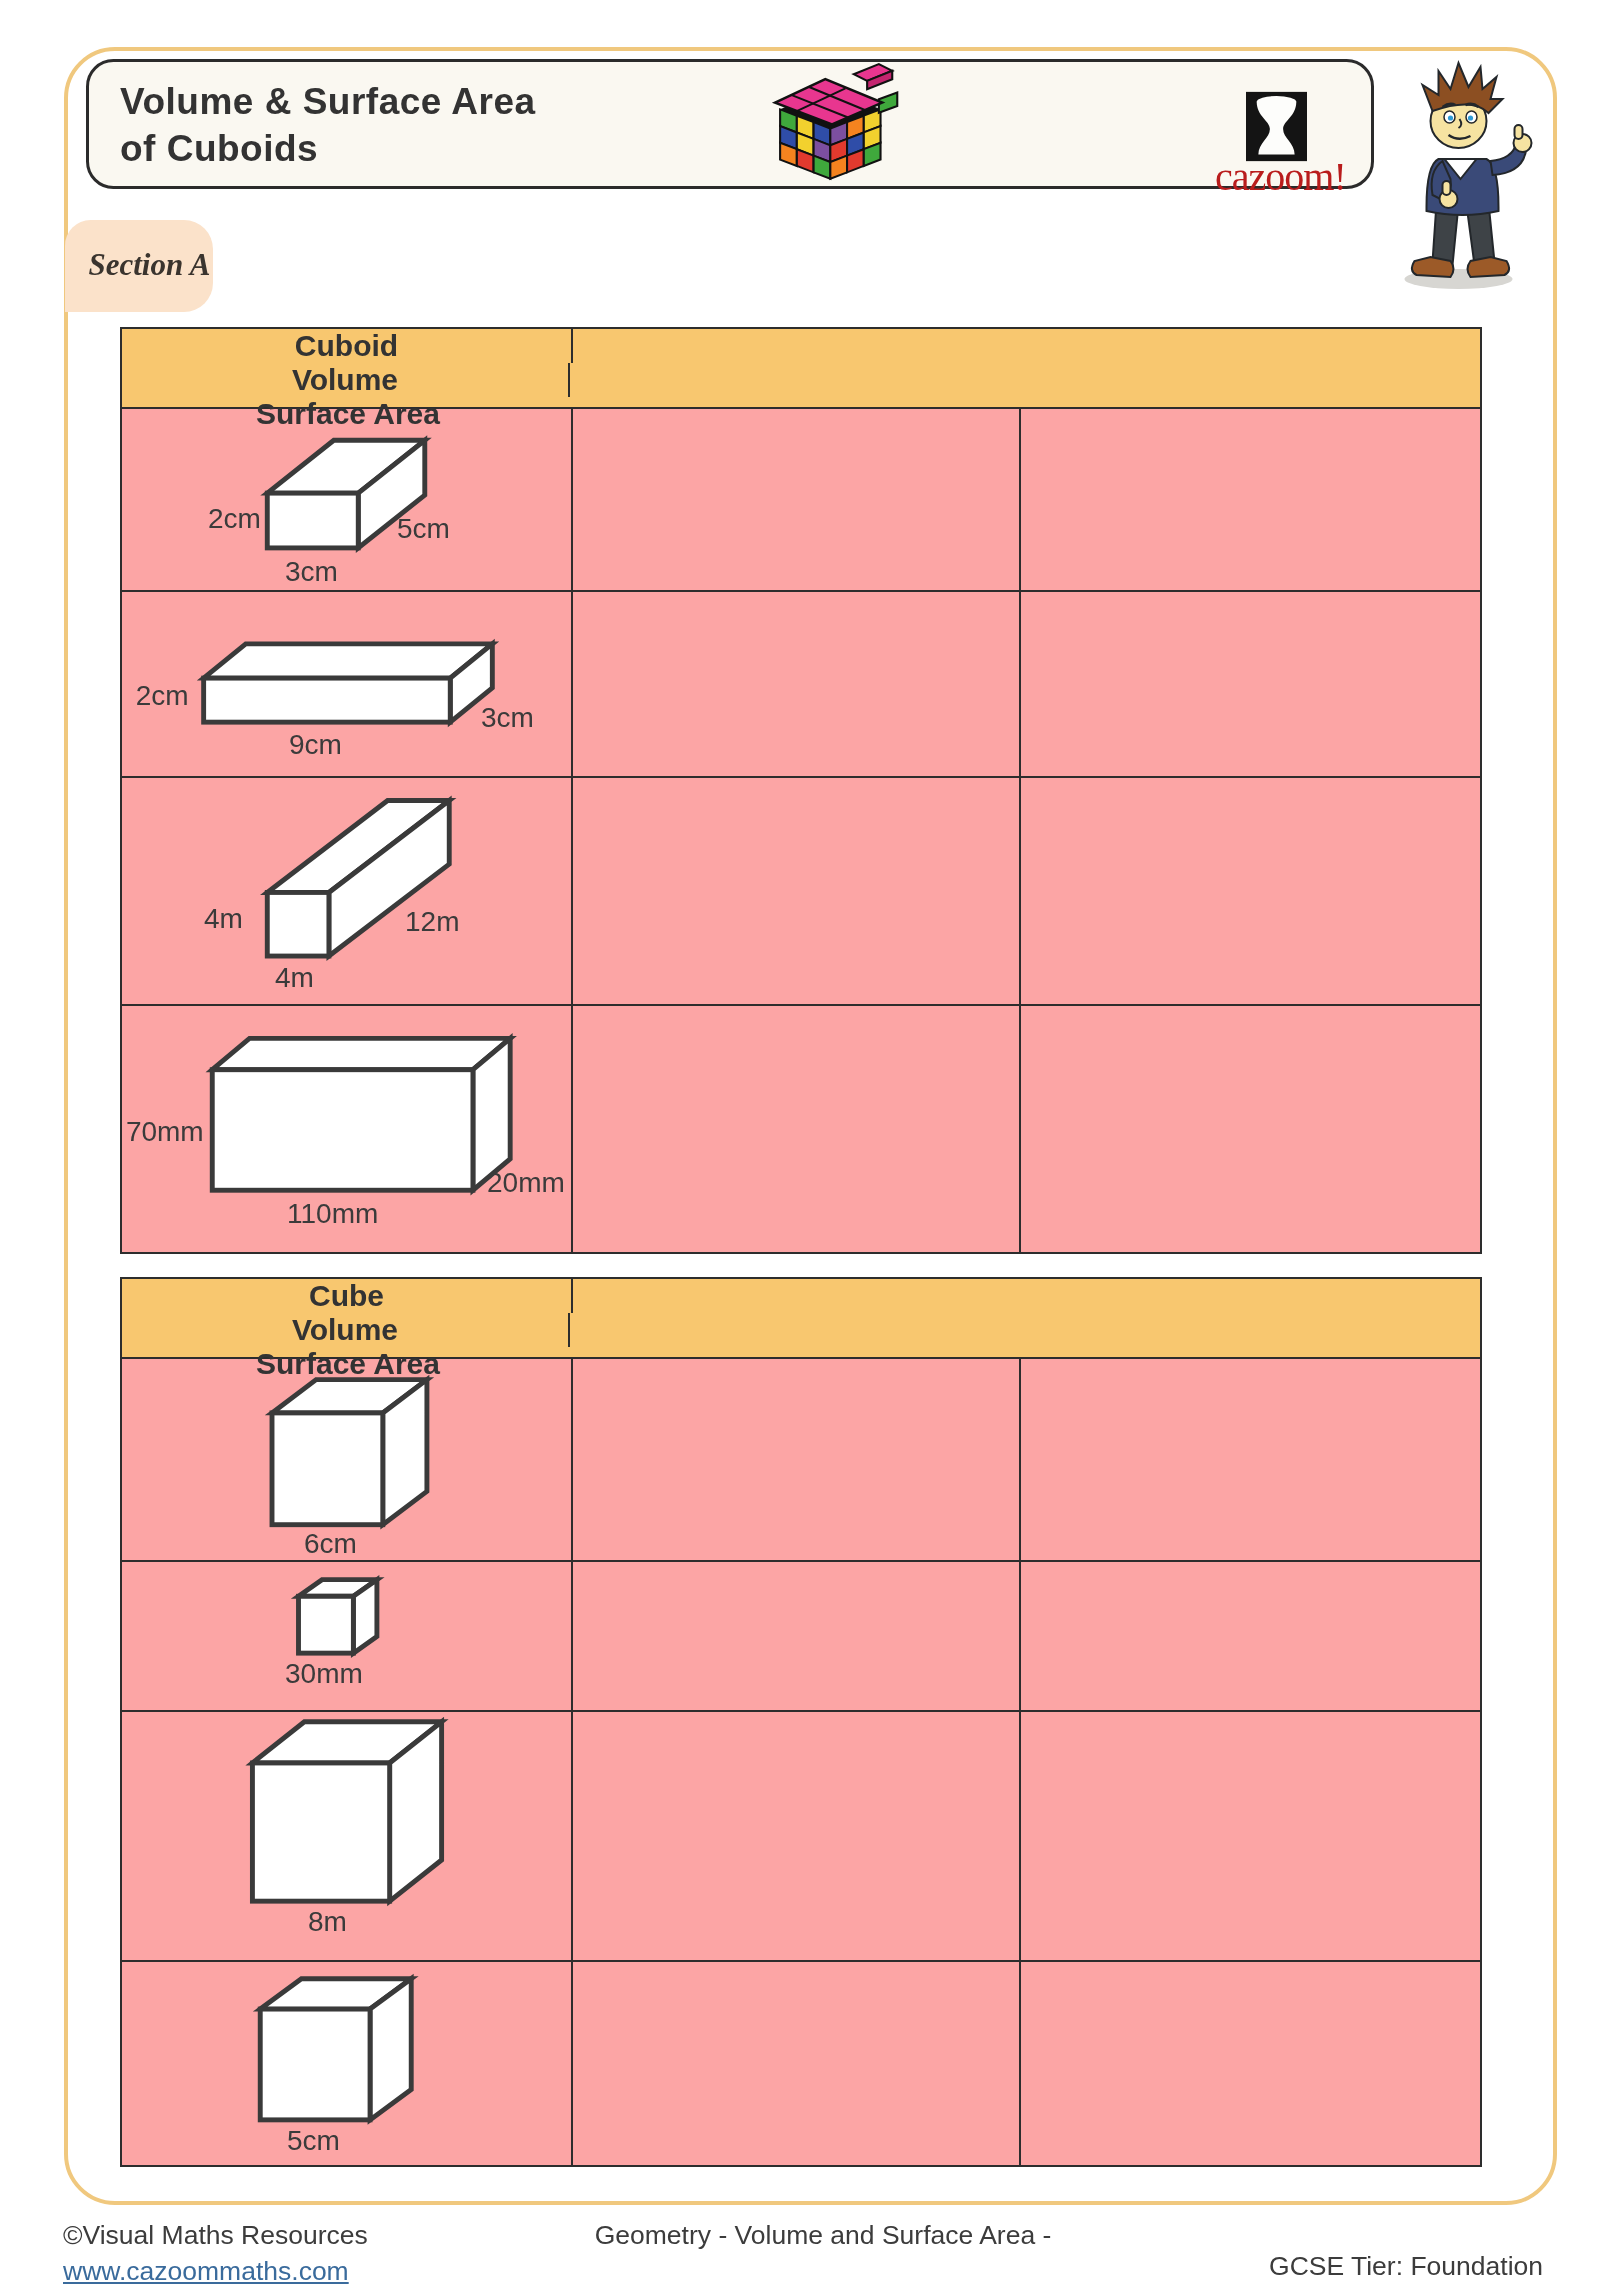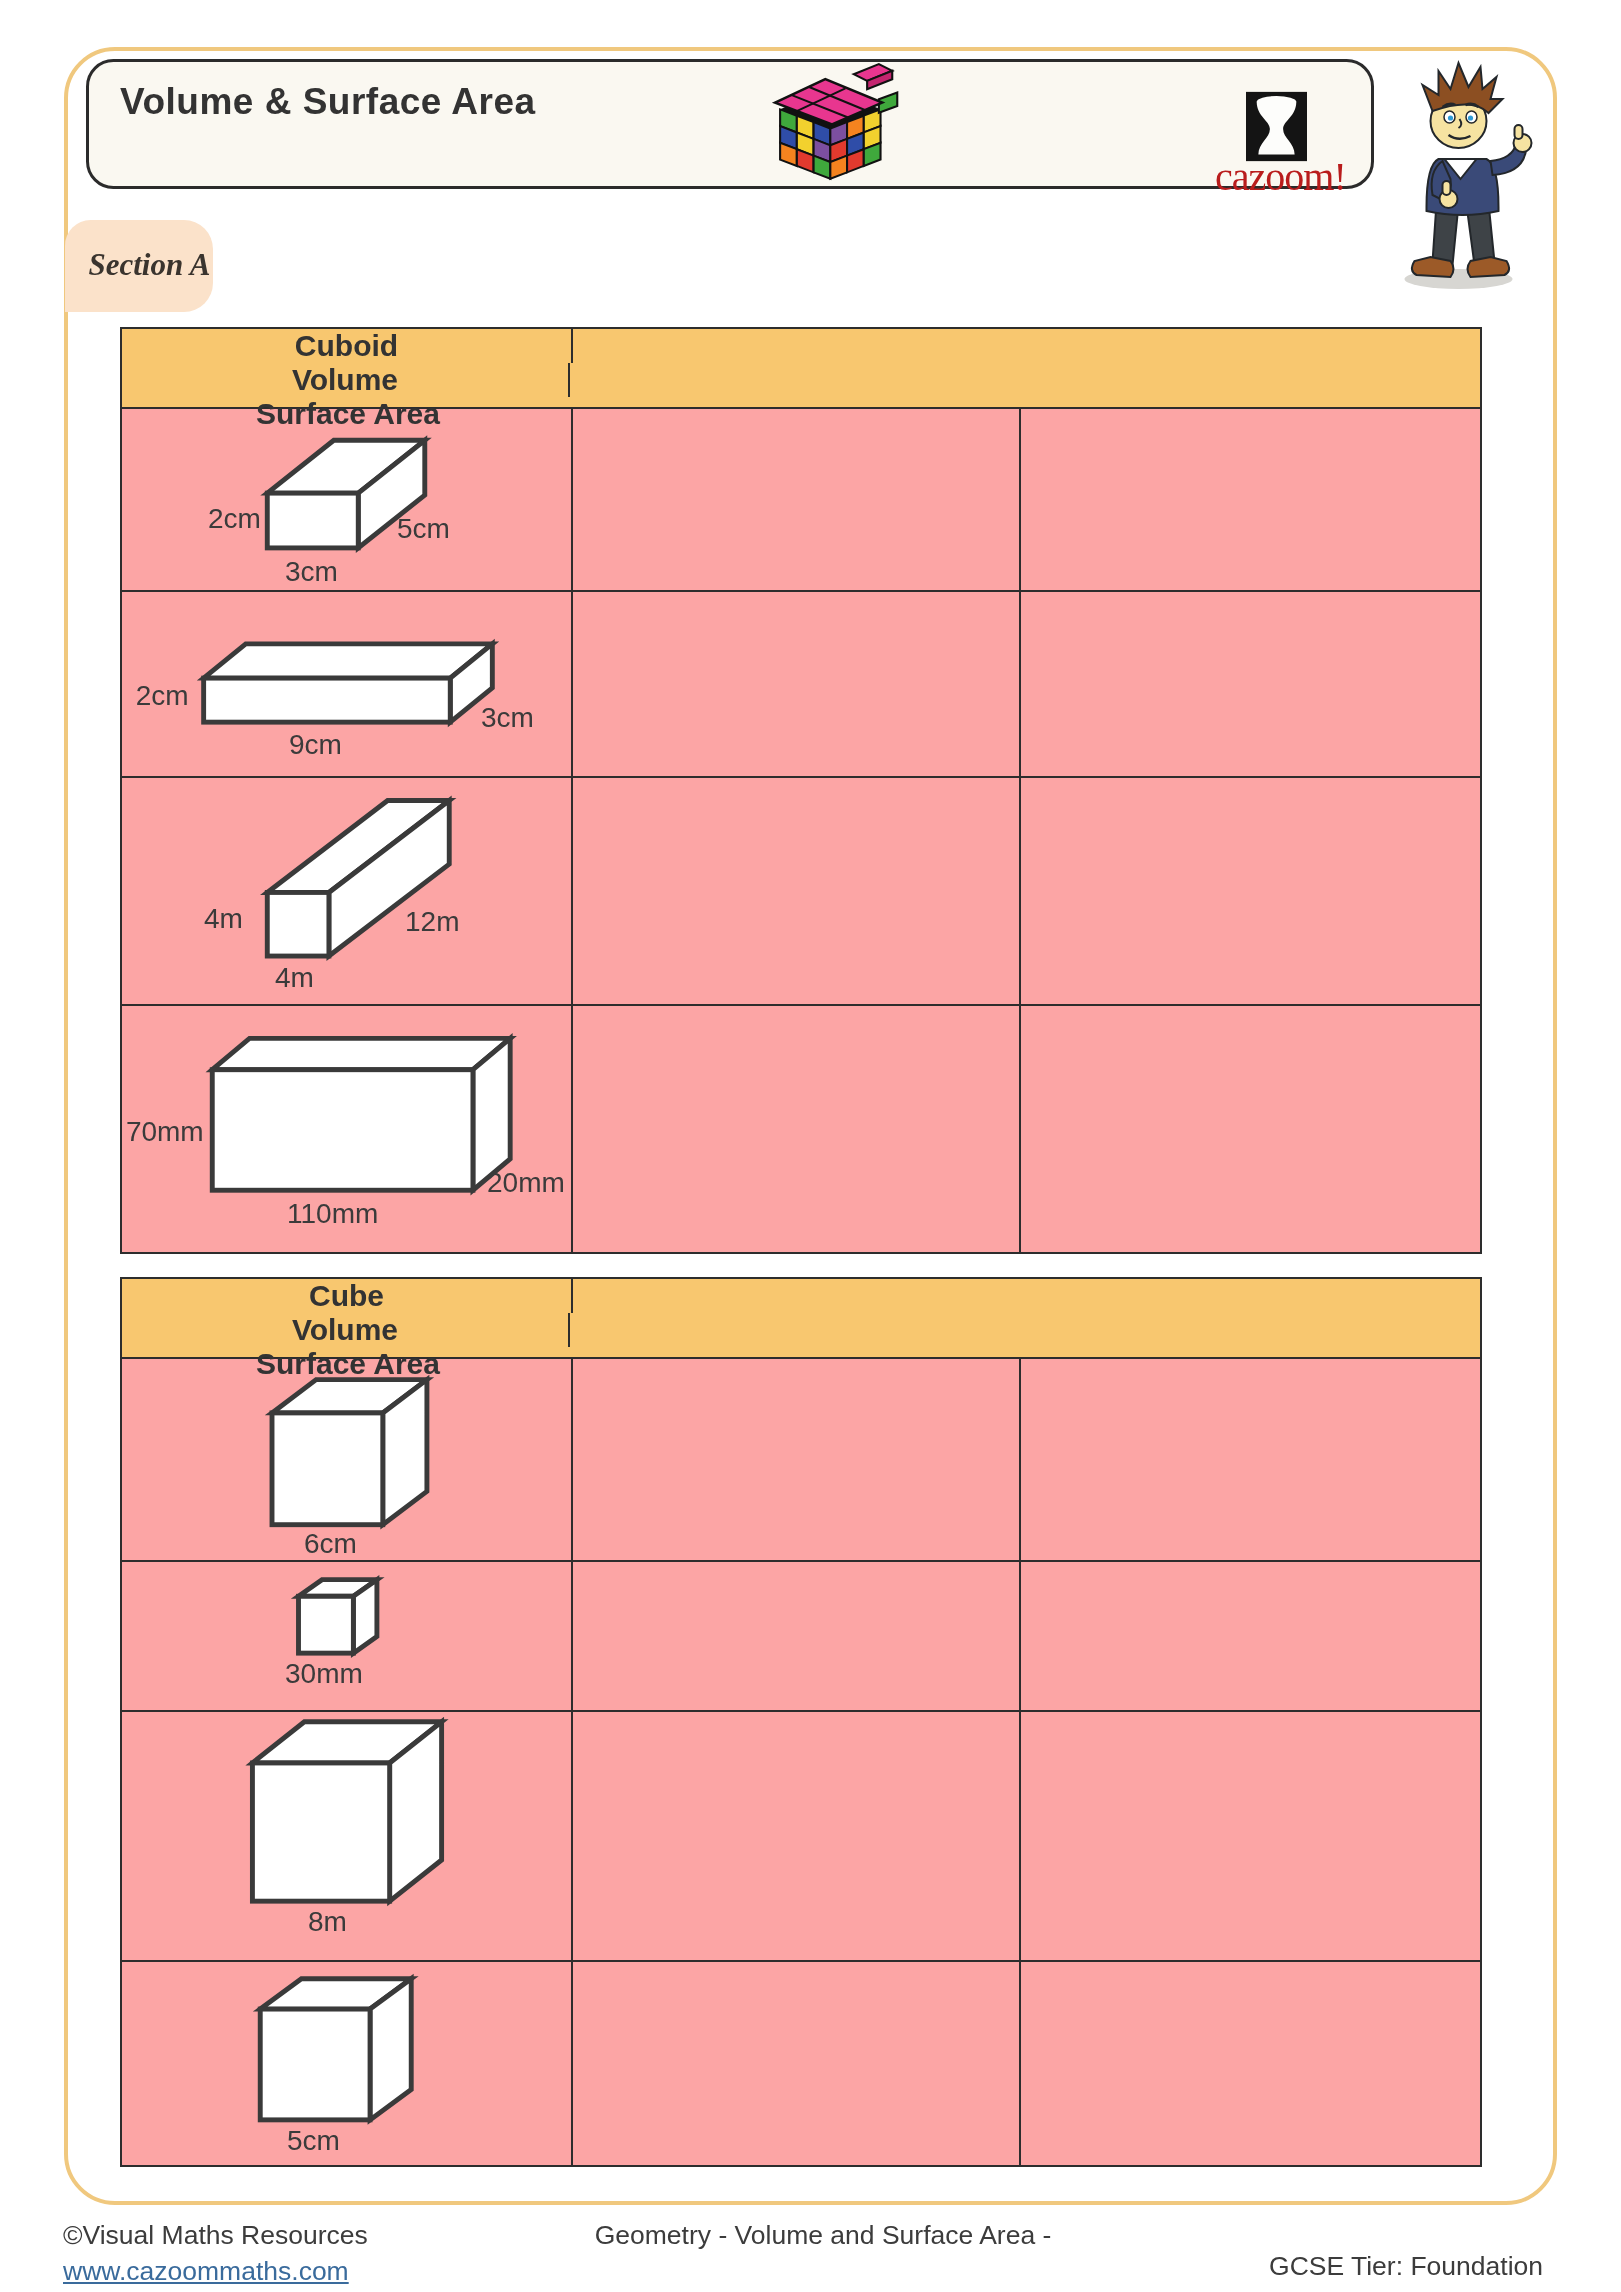--- a/index.html
+++ b/index.html
@@ -67,20 +67,21 @@
 </head>
 <body>
 
 <div>
 
   <div class="frame"></div>
 
   <div class="title-box">
     <div class="title-text">
       <div>Volume &amp; Surface Area</div>
+      <div>of Cuboids</div>
     </div>
   </div>
 
   <svg class="rubiks" viewBox="0 0 190 185">
 
     <polygon points="30,66 90,41 150,66 90,91" fill="#111"></polygon>
 
     <g transform="translate(30,66) skewY(21)">
       <rect x="0" y="0" width="20" height="20" fill="#3FA83C" stroke="#111" stroke-width="2.5"></rect>
       <rect x="0" y="20" width="20" height="20" fill="#2F4DA8" stroke="#111" stroke-width="2.5"></rect>

